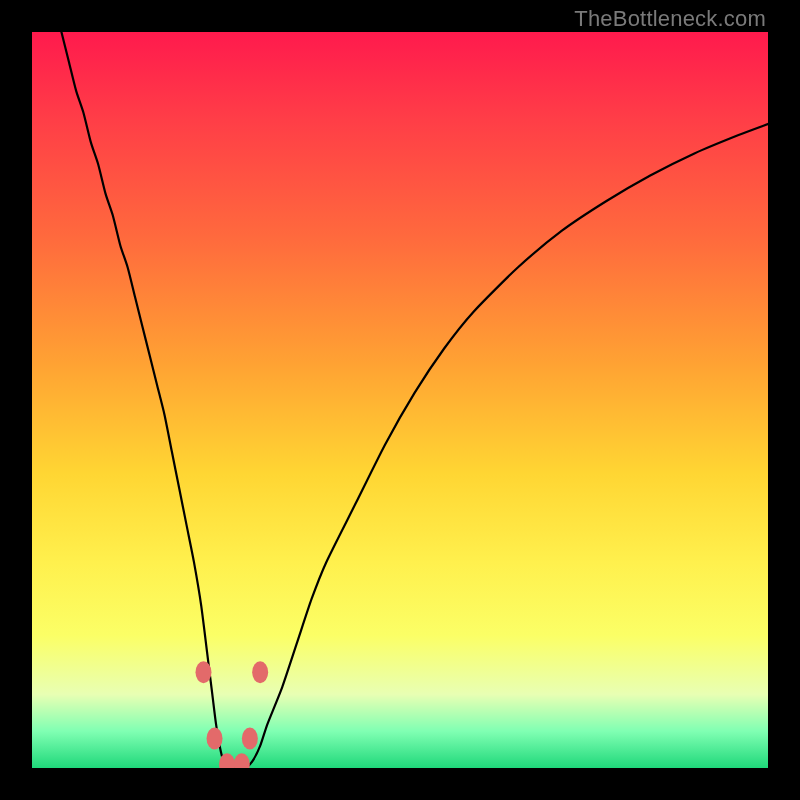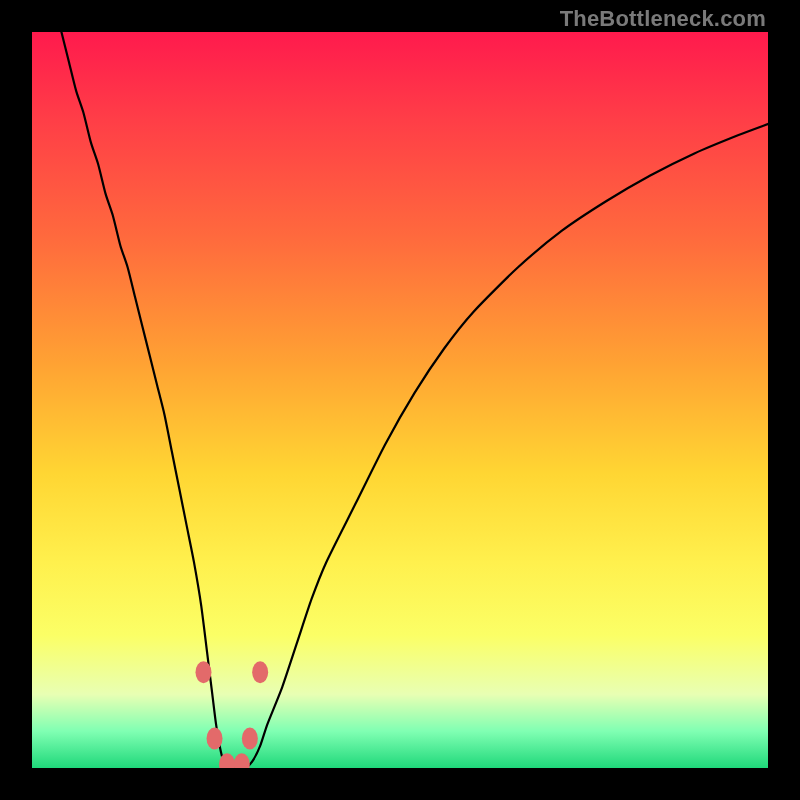--- a/index.html
+++ b/index.html
@@ -28,21 +28,21 @@
       #e8ffb3 90%,
       #80ffb3 95%,
       #1fd87a 100%);
   }
   .attribution {
     position: absolute;
     top: 6px;
     right: 34px;
     color: #7a7a7a;
     font-size: 22px;
-    font-weight: 700;
+    font-weight: 400;
     letter-spacing: 0.2px;
     user-select: none;
   }
   svg.curve {
     position: absolute;
     left: 0;
     top: 0;
     width: 736px;
     height: 736px;
   }

